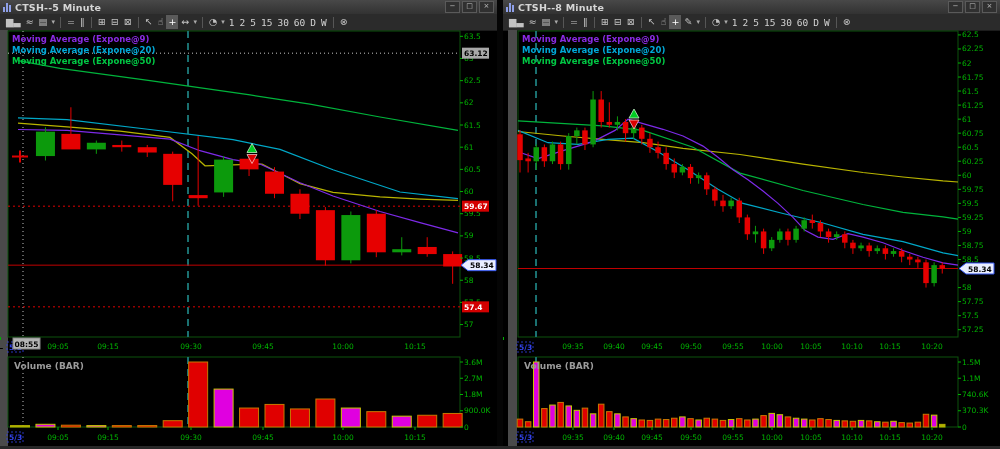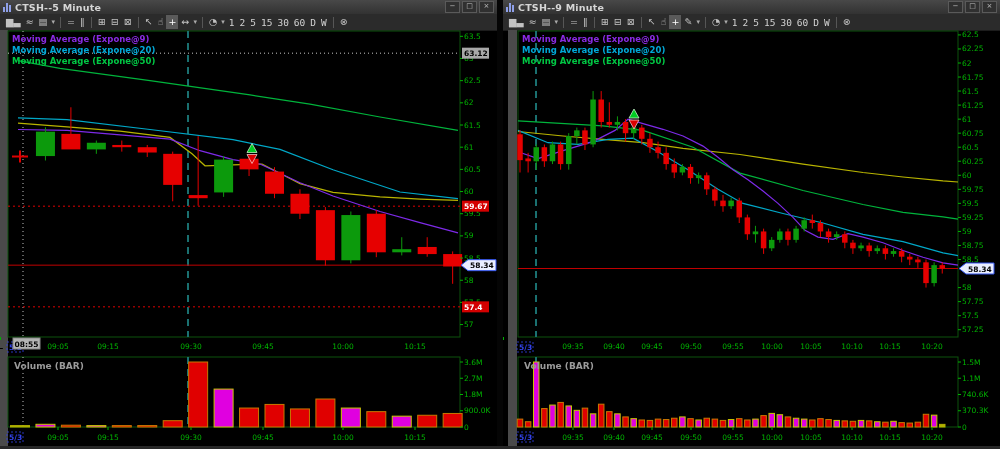--- a/index.html
+++ b/index.html
@@ -245,21 +245,21 @@
     </svg>
 </div>
 
 <div class="window" id="win1">
   <div class="titlebar">
     <span class="chart-ico">
         <i></i>
         <i></i>
         <i></i>
       </span>
-    <span class="title">CTSH--9 Minute</span>
+    <span class="title">CTSH--8 Minute</span>
     <span class="winbtns">
       <span class="winbtn">−</span>
       <span class="winbtn">□</span>
       <span class="winbtn">×</span>
     </span>
   </div>
   <div class="toolbar" id="tb1">
       <span class="tool">▆▃</span>
       <span class="tool">≈</span>
       <span class="tool">▤</span>

